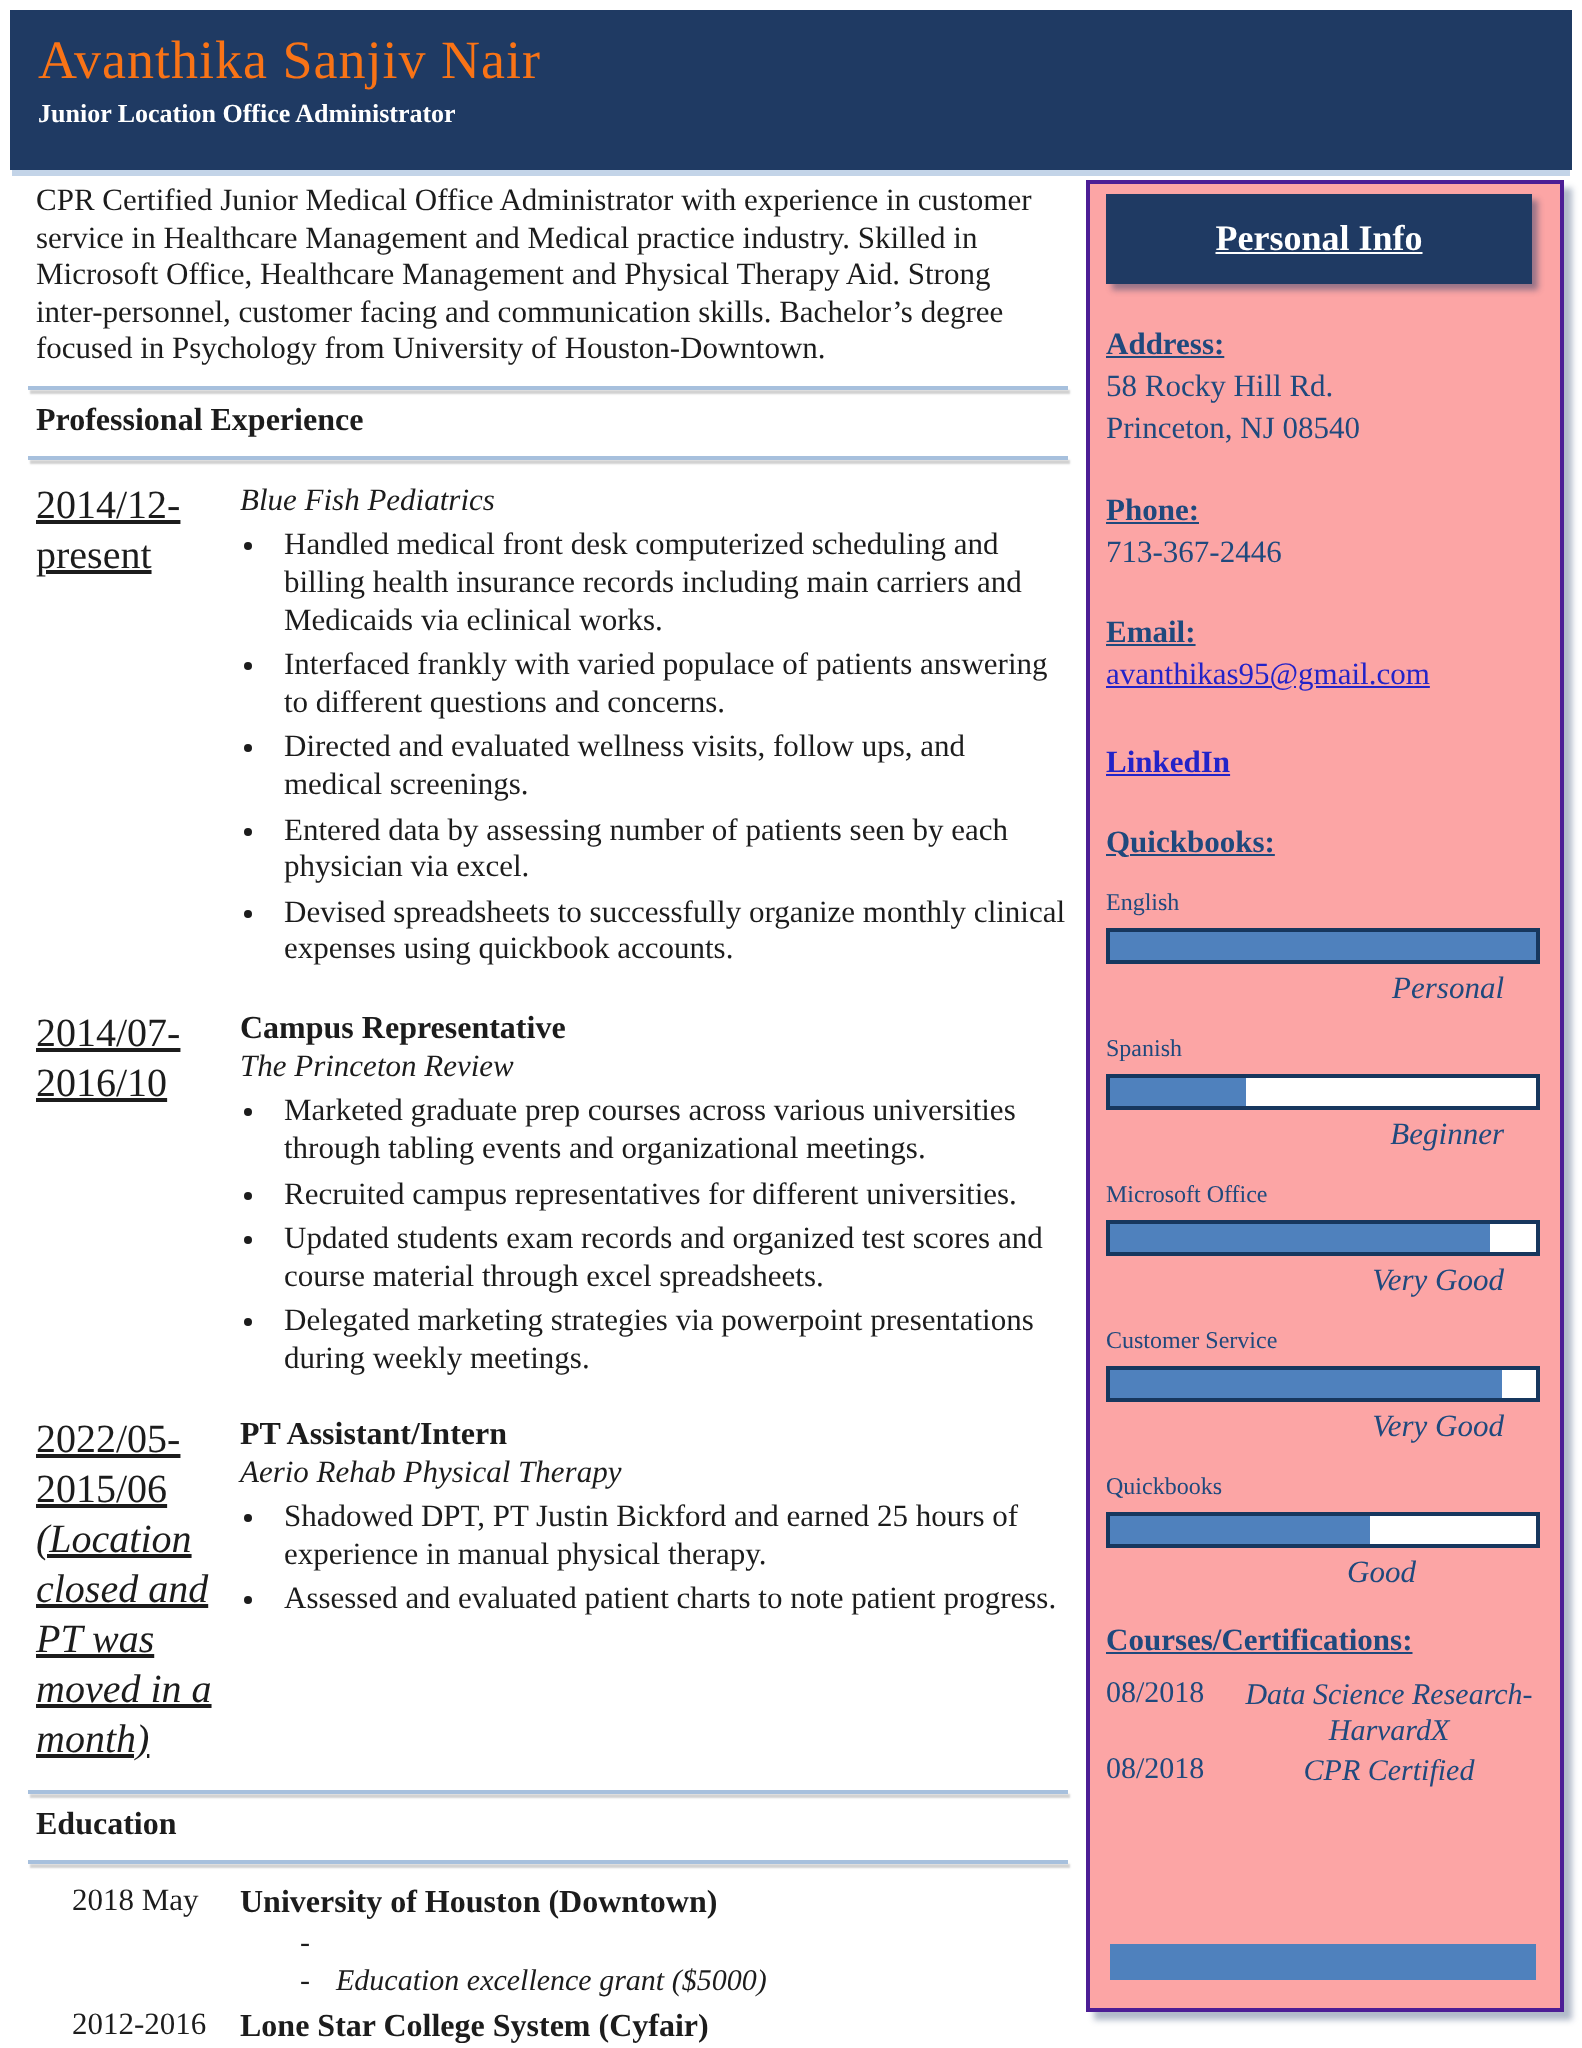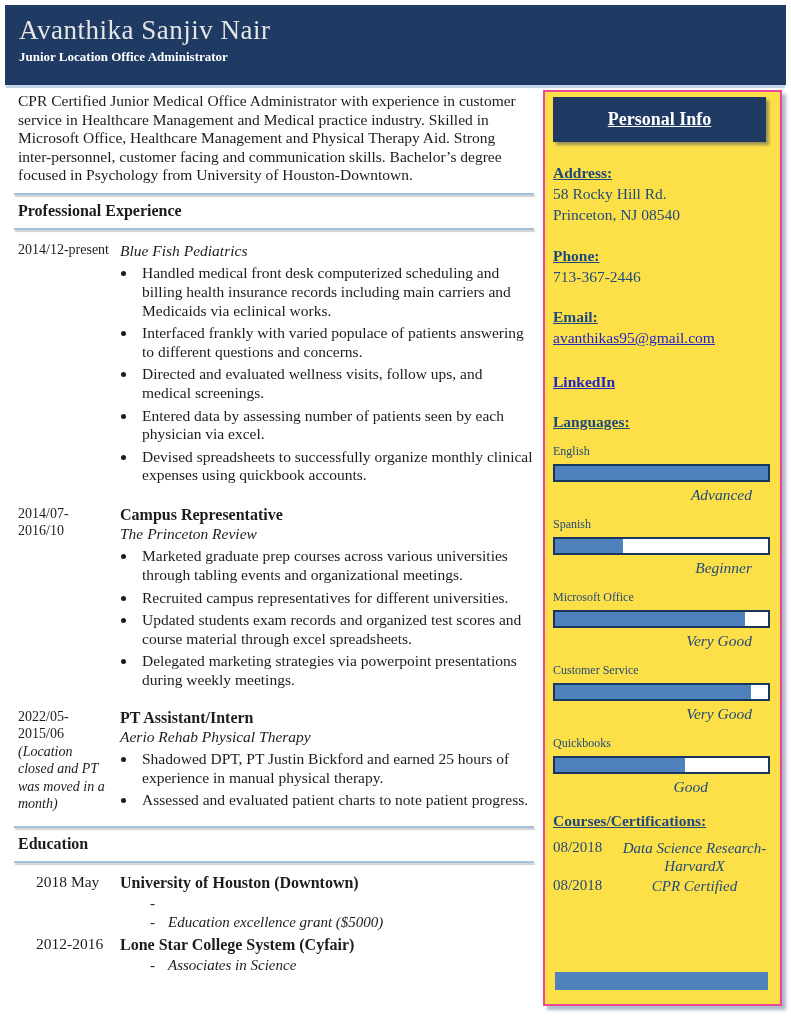--- a/index.html
+++ b/index.html
@@ -8,51 +8,51 @@
   .page {
     position:relative; width:791px; height:1024px; background:#ffffff;
     overflow:hidden;
   }
   
   .header {
     position:absolute; left:5px; top:5px; width:781px; height:80px;
     background:#1f3a63; color:#ffffff; padding:10px 0 0 14px;
     box-shadow:0 4px 0 -1px #c3d4e8;
   }
-  .header .name { font-size:27px; letter-spacing:0.5px; color:#e5e5e5; font-weight:normal; }
+  .header .name { font-size:27px; letter-spacing:0.5px; color:#f97316; font-weight:normal; }
   .header .subtitle { font-size:13px; font-weight:bold; margin-top:3px; color:#ffffff; }
 
   
   .main { position:absolute; left:18px; top:92px; width:516px; color:#1c1c1c; }
   .summary { font-size:15.5px; line-height:1.2; padding-right:6px; }
   .rule {
     height:2px; background:#a7c0dd; border:0; margin:8px 0 0 -4px;
     box-shadow:1px 2px 1px rgba(120,120,120,0.35);
   }
   .sec-title { font-size:16px; font-weight:bold; margin:7px 0 6px 0; }
   .entry { display:grid; grid-template-columns:102px 1fr; margin-top:11px; }
-  .entry .dates { font-size:14px; line-height:1.25; padding-right:10px; }
+  .entry .dates { font-size:20px; line-height:1.25; padding-right:10px;text-decoration:underline; }
   .entry .dates .note { font-style:italic; }
   .entry .job-title { font-size:16px; font-weight:bold; line-height:1.2; }
   .entry .company { font-size:15.5px; font-style:italic; line-height:1.25; }
   .bullets { list-style:disc; margin:4px 0 0 0; padding-left:17px; }
   .bullets li { font-size:15.5px; line-height:1.2; margin-bottom:4px; padding-left:5px; }
   .edu-entry { display:grid; grid-template-columns:102px 1fr; margin-top:10px; }
   .edu-entry .dates { font-size:15.5px; padding-left:18px; }
   .edu-entry .school { font-size:16px; font-weight:bold; line-height:1.25; }
   .dash-list { margin-top:1px; }
   .dash-item { display:flex; font-size:15px; font-style:italic; line-height:1.3; padding-left:30px; }
   .dash-item .dash { width:18px; }
   .exp-block-2 { margin-top:16px; }
   .exp-block-3 { margin-top:14px; }
 
   
   .sidebar {
     position:absolute; left:543px; top:90px; width:239px; height:916px;
-    background:#fde047; border:2px solid #ec4899;
+    background:#fca5a5; border:2px solid #4c1d95;
     box-shadow:4px 4px 3px rgba(31,56,100,0.35);
     padding:3px 10px 0 8px; color:#1f497d;
   }
   .pi-box {
     background:#1f3a63; height:45px; margin:2px 4px 0 0;
     display:flex; align-items:center; justify-content:center;
     box-shadow:3px 3px 3px rgba(31,56,100,0.45);
   }
   .pi-box .pi-title {
     color:#ffffff; font-size:18px; font-weight:bold; text-decoration:underline;
@@ -187,28 +187,28 @@
     <div class="sb-label">Phone:</div>
     <div class="sb-value">713-367-2446</div>
 
     <div class="sb-label">Email:</div>
     <div class="sb-value">
       <a href="#" class="sb-link">avanthikas95@gmail.com</a>
     </div>
 
     <a href="#" class="sb-link linkedin">LinkedIn</a>
 
-    <div class="sb-label">Languages:</div>
+    <div class="sb-label">Quickbooks:</div>
 
     <div class="lang-item">
       <div class="lang-name">English</div>
       <div class="bar">
           <div class="fill" style="width: 100%;"></div>
         </div>
-      <div class="level">Advanced</div>
+      <div class="level">Personal</div>
     </div>
     <div class="lang-item">
       <div class="lang-name">Spanish</div>
       <div class="bar">
           <div class="fill" style="width: 32%;"></div>
         </div>
       <div class="level">Beginner</div>
     </div>
 
 

